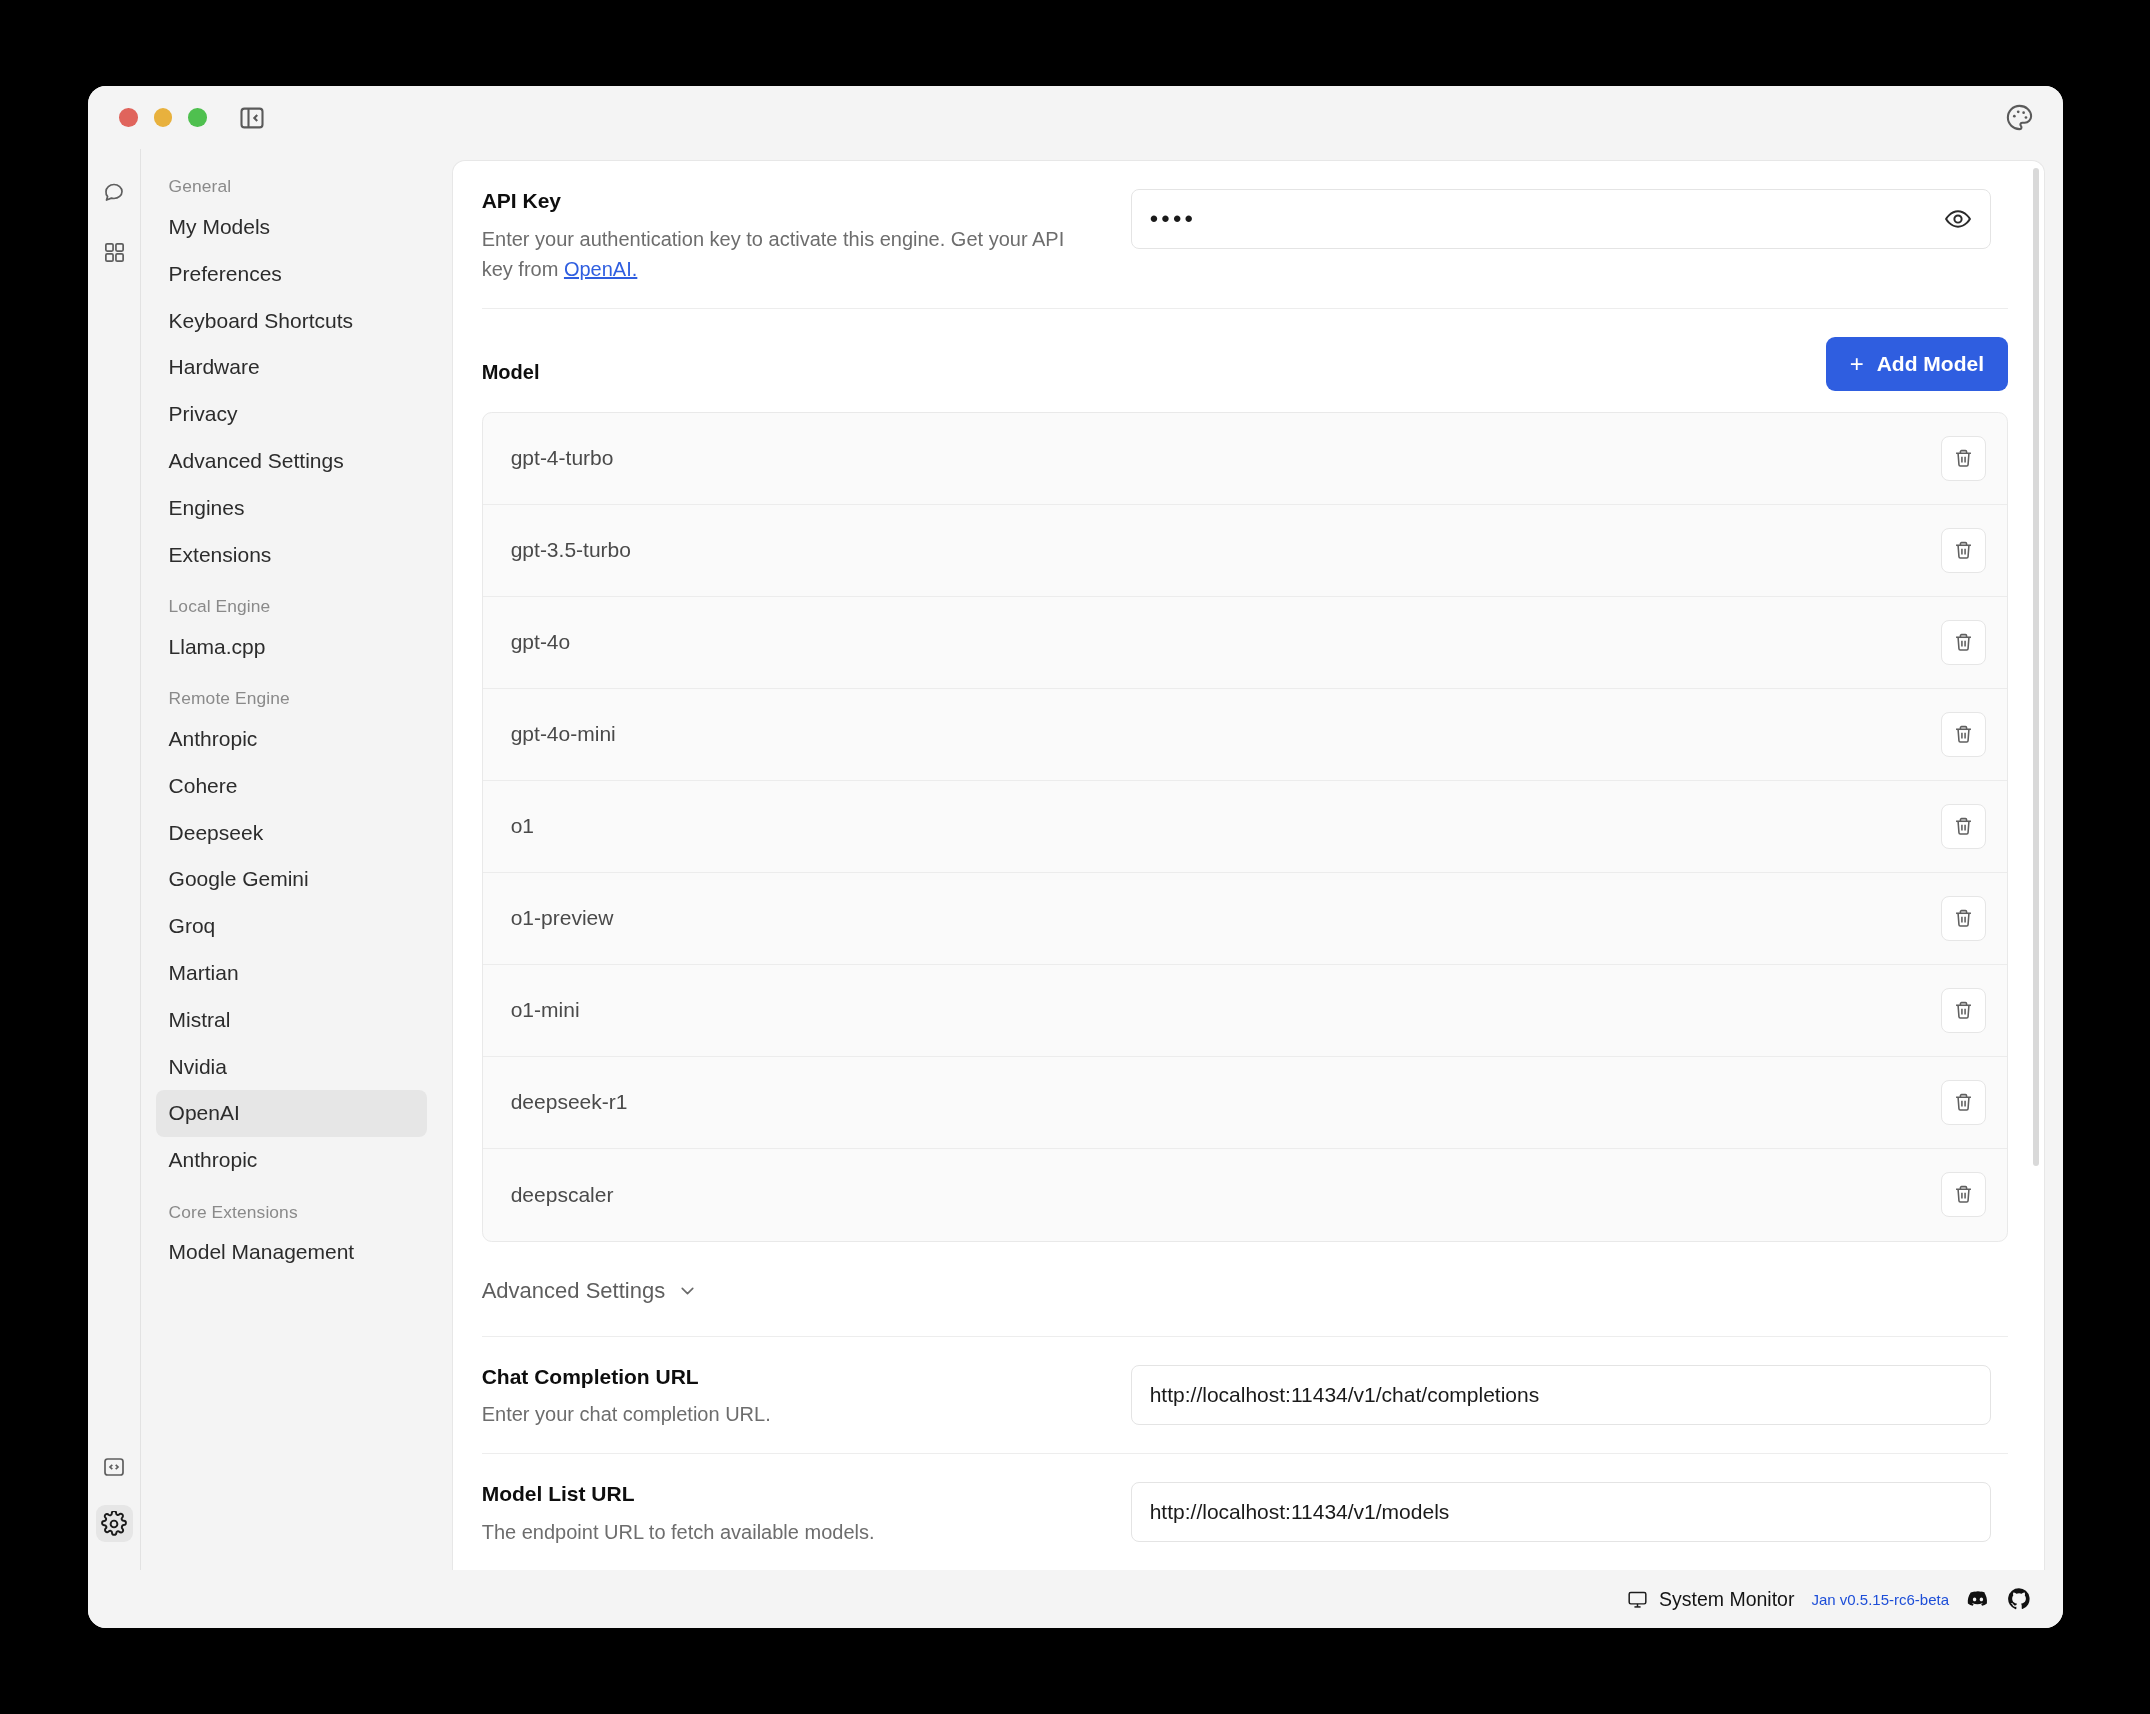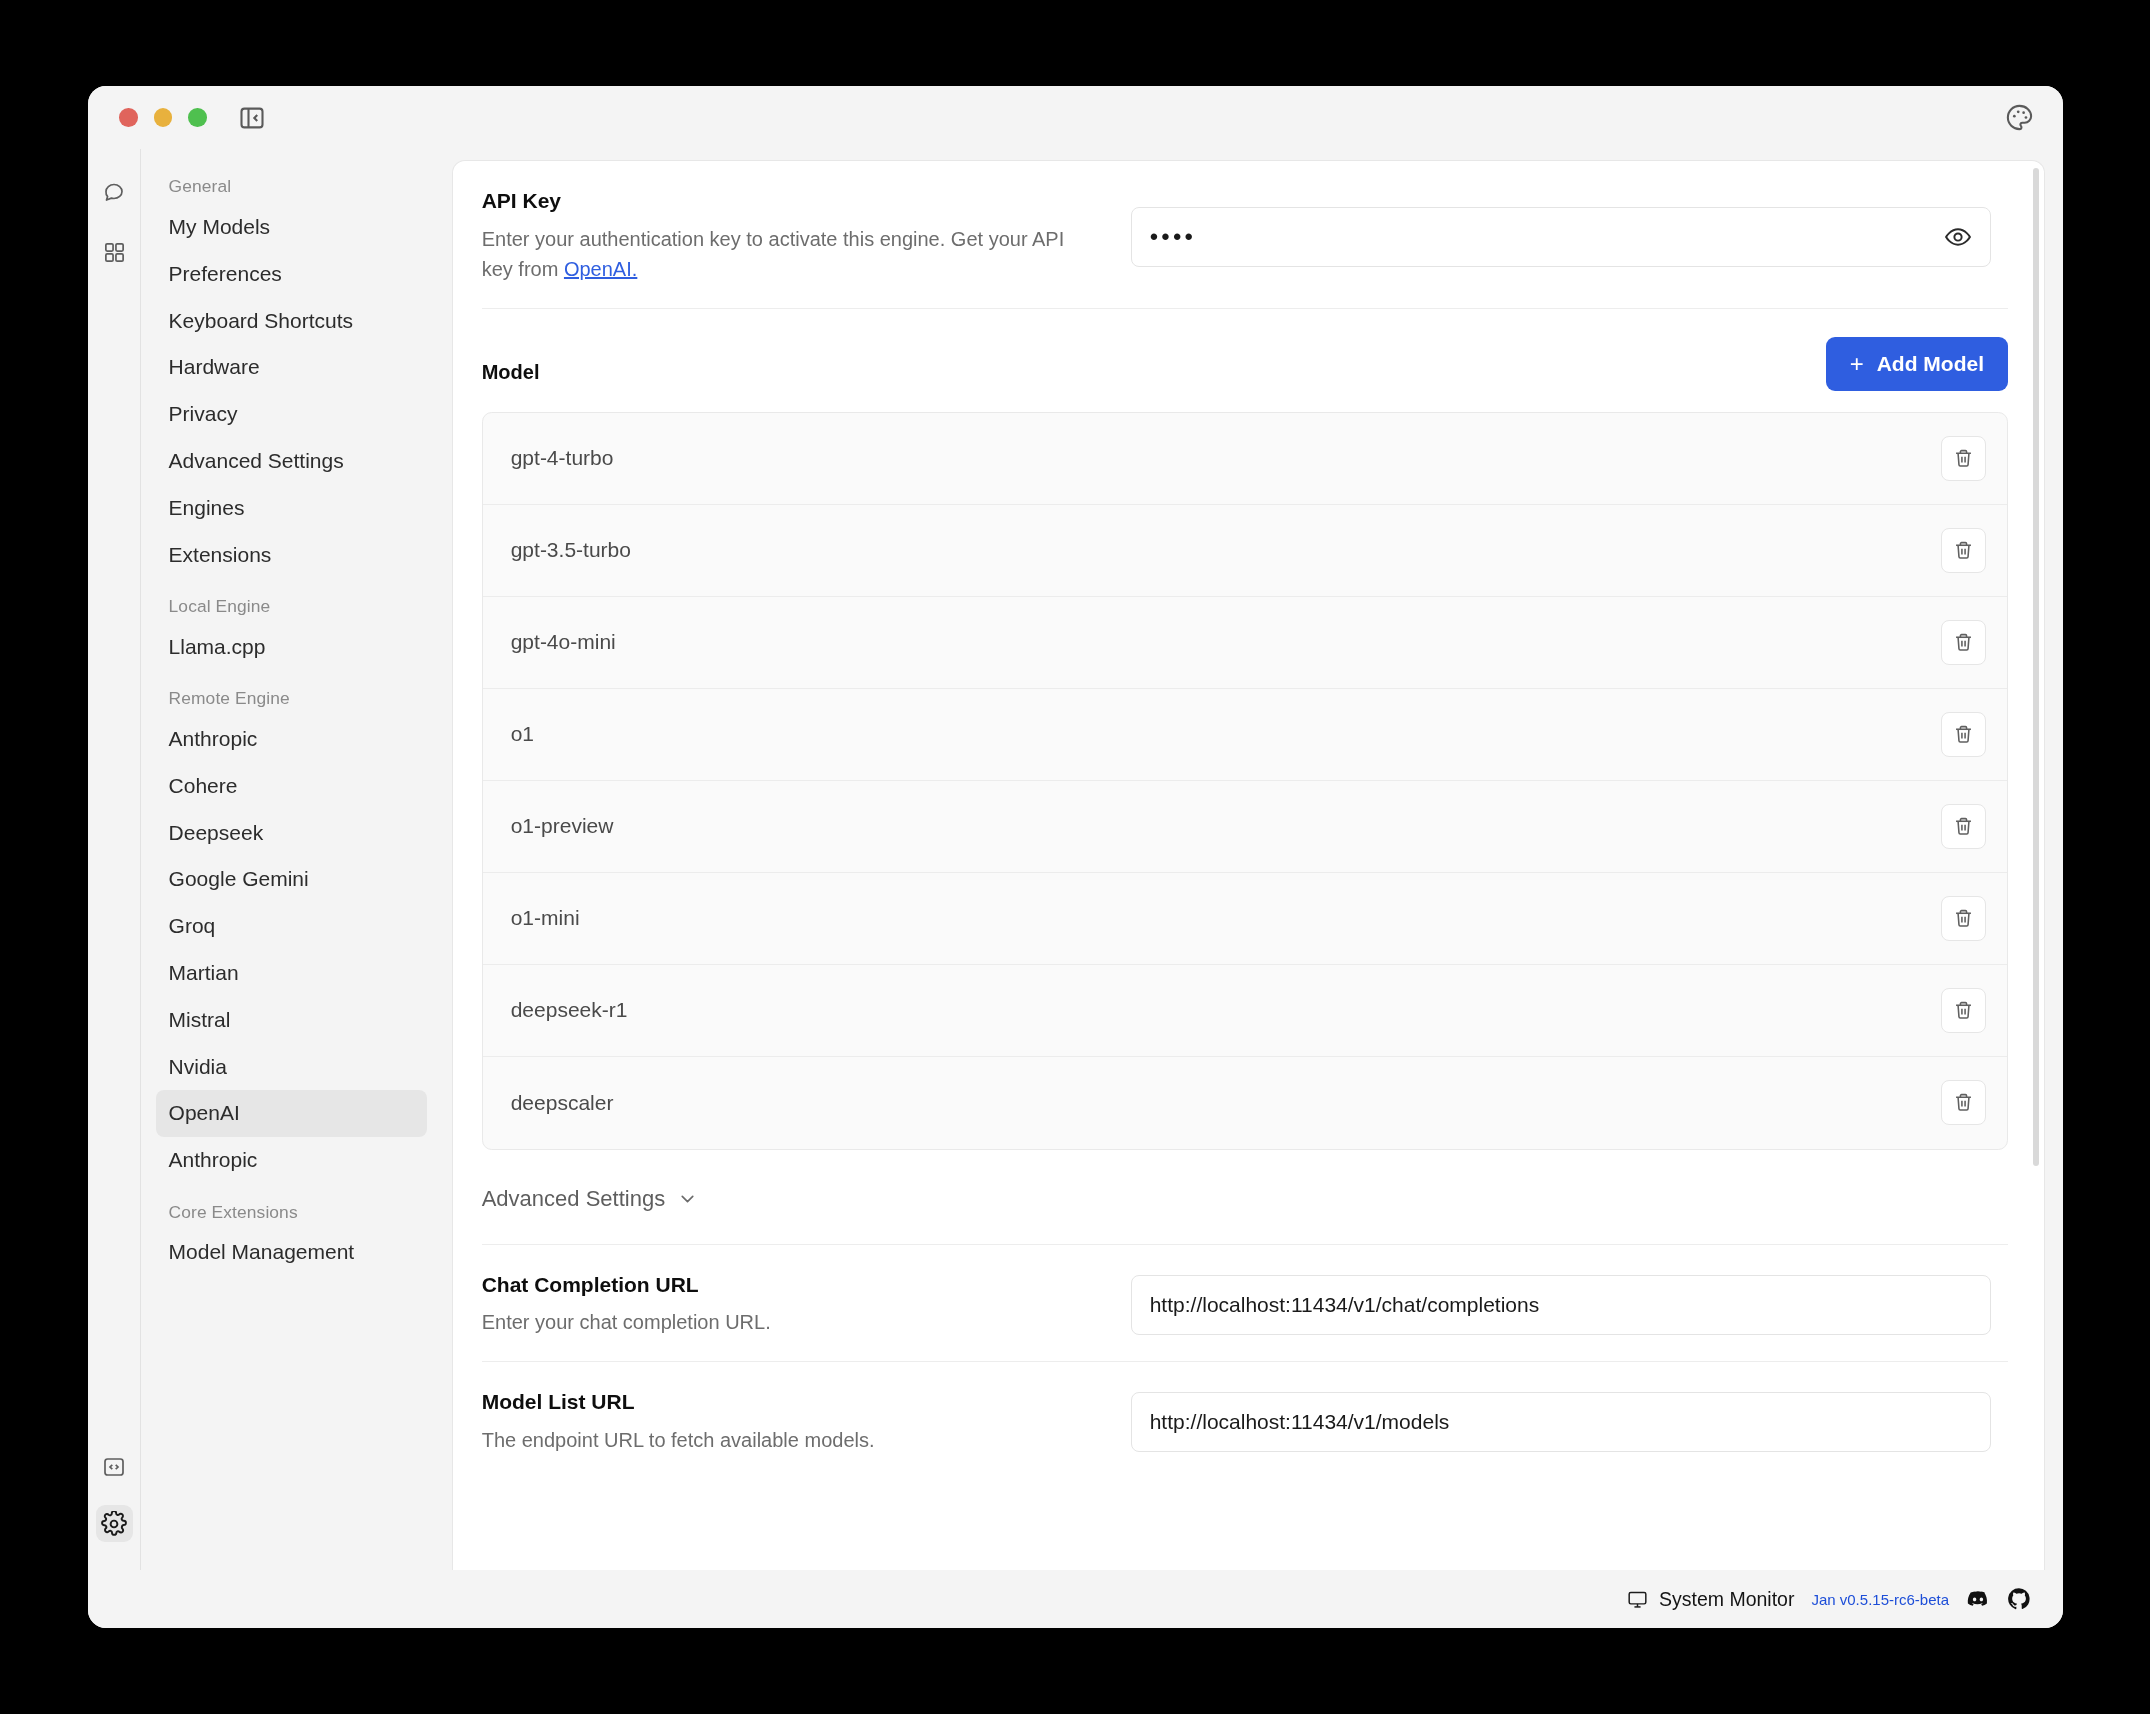--- a/index.html
+++ b/index.html
@@ -97,21 +97,21 @@
     overflow: hidden;
   }
   .main-scroll {
     height: 100%;
     padding: 0 36px 0 29px;
     overflow: hidden;
     position: relative;
   }
 
   .row-2col {
-    display: flex; align-items: center;
+    display: flex; align-items: flex-start;
     gap: 32px; padding: 28px 0 24px;
   }
   .row-2col .left { flex: 1; min-width: 0; max-width: 617px; }
   .row-2col .right { width: 860px; flex: 0 0 860px; }
   .field-title { font-size: 21px; font-weight: 700; color: #0e0e0e; margin-bottom: 10.6px; }
   .field-desc { font-size: 20px; line-height: 1.5; color: #6d6d6d; }
   .field-desc a { color: #2f5ee0; text-decoration: underline; }
 
   .input {
     height: 60px; width: 100%;
@@ -334,20 +334,32 @@
                   <svg width="21" height="21" viewBox="0 0 24 24" fill="none" stroke="#606060" stroke-width="1.8">
                       <polyline points="3.5,6 20.5,6"></polyline>
                       <path d="M8.5 6V4.3c0-.7.6-1.3 1.3-1.3h4.4c.7 0 1.3.6 1.3 1.3V6"></path>
                       <path d="M5.8 6l1 13.1c.05.8.7 1.4 1.5 1.4h7.4c.8 0 1.45-.6 1.5-1.4l1-13.1"></path>
                       <line x1="10.2" y1="10" x2="10.2" y2="16.6"></line>
                       <line x1="13.8" y1="10" x2="13.8" y2="16.6"></line>
                     </svg>
                 </span>
               </div>
               <div class="model-row">
+                <span class="model-name">gpt-4o</span>
+                <span class="trash-btn">
+                  <svg width="21" height="21" viewBox="0 0 24 24" fill="none" stroke="#606060" stroke-width="1.8">
+                      <polyline points="3.5,6 20.5,6"></polyline>
+                      <path d="M8.5 6V4.3c0-.7.6-1.3 1.3-1.3h4.4c.7 0 1.3.6 1.3 1.3V6"></path>
+                      <path d="M5.8 6l1 13.1c.05.8.7 1.4 1.5 1.4h7.4c.8 0 1.45-.6 1.5-1.4l1-13.1"></path>
+                      <line x1="10.2" y1="10" x2="10.2" y2="16.6"></line>
+                      <line x1="13.8" y1="10" x2="13.8" y2="16.6"></line>
+                    </svg>
+                </span>
+              </div>
+              <div class="model-row">
                 <span class="model-name">gpt-4o-mini</span>
                 <span class="trash-btn">
                   <svg width="21" height="21" viewBox="0 0 24 24" fill="none" stroke="#606060" stroke-width="1.8">
                       <polyline points="3.5,6 20.5,6"></polyline>
                       <path d="M8.5 6V4.3c0-.7.6-1.3 1.3-1.3h4.4c.7 0 1.3.6 1.3 1.3V6"></path>
                       <path d="M5.8 6l1 13.1c.05.8.7 1.4 1.5 1.4h7.4c.8 0 1.45-.6 1.5-1.4l1-13.1"></path>
                       <line x1="10.2" y1="10" x2="10.2" y2="16.6"></line>
                       <line x1="13.8" y1="10" x2="13.8" y2="16.6"></line>
                     </svg>
                 </span>

